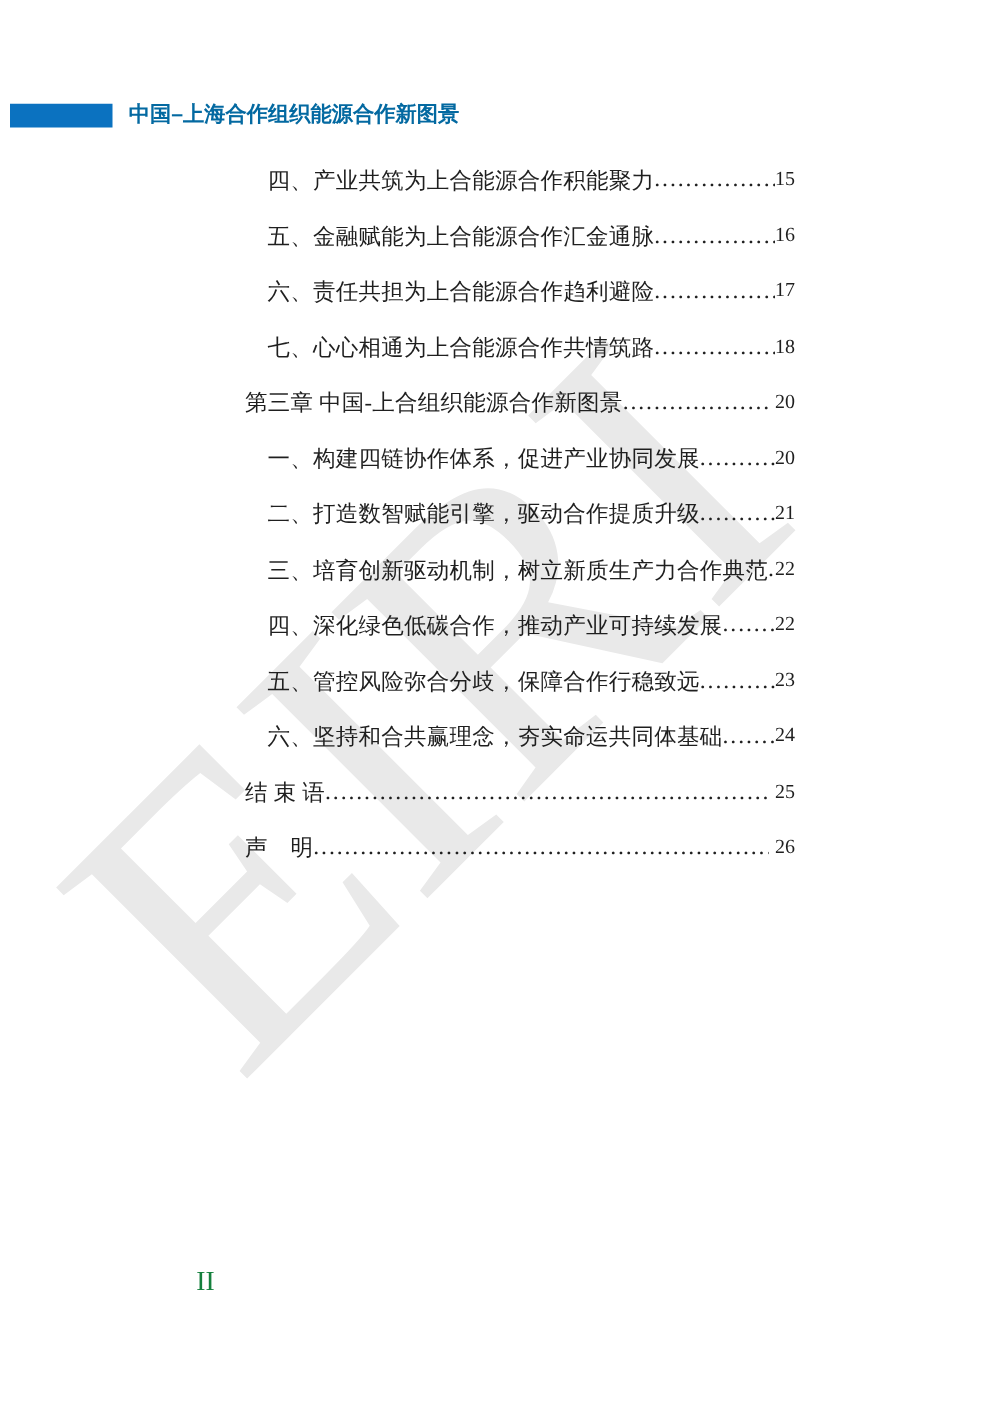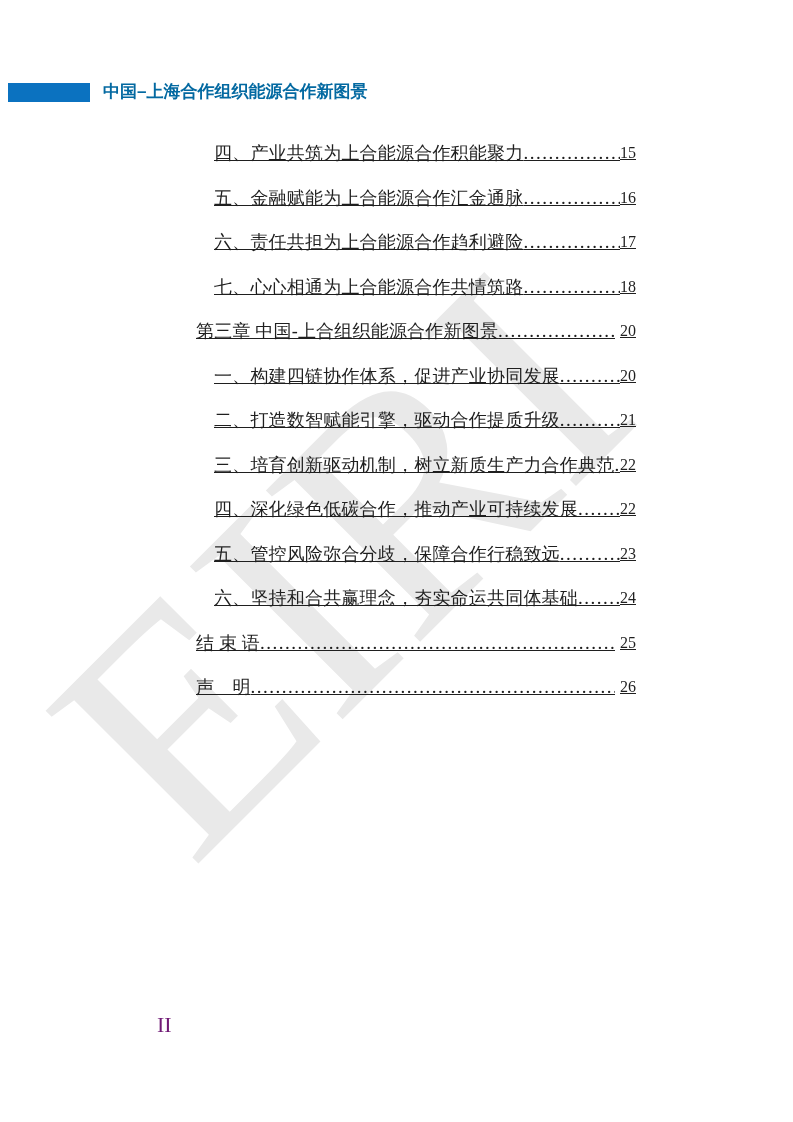--- a/index.html
+++ b/index.html
@@ -59,25 +59,24 @@
   
   .toc {
     position: absolute;
     left: 196px;
     top: 131px;
     width: 440px;
     z-index: 1;
   }
   .toc-row {
     display: flex;
-    align-items: center;
+    align-items: flex-start;
     height: 44.5px;
     box-sizing: border-box;
     font-size: 18px;
-    text-decoration: underline;
   }
   .toc-row.section {
     padding-left: 18px;
   }
   .toc-label {
     white-space: nowrap;
     line-height: 26px;
     letter-spacing: 0.2px;
   }
   .toc-dots {
@@ -103,21 +102,21 @@
     margin-left: 5px;
   }
 
   
   .footer-pagenum {
     position: absolute;
     left: 157px;
     top: 1012px;
     font-family: "Liberation Serif", serif;
     font-size: 22px;
-    color: #701a75;
+    color: #15803d;
     z-index: 1;
   }
 </style>
 </head>
 <body>
 
 <div class="watermark" style="color: rgb(233, 233, 233);">EIRI</div>
 
 <div class="header-bar" style="background: rgb(11, 114, 192);"></div>
 <div class="header-title">中国–上海合作组织能源合作新图景</div>

